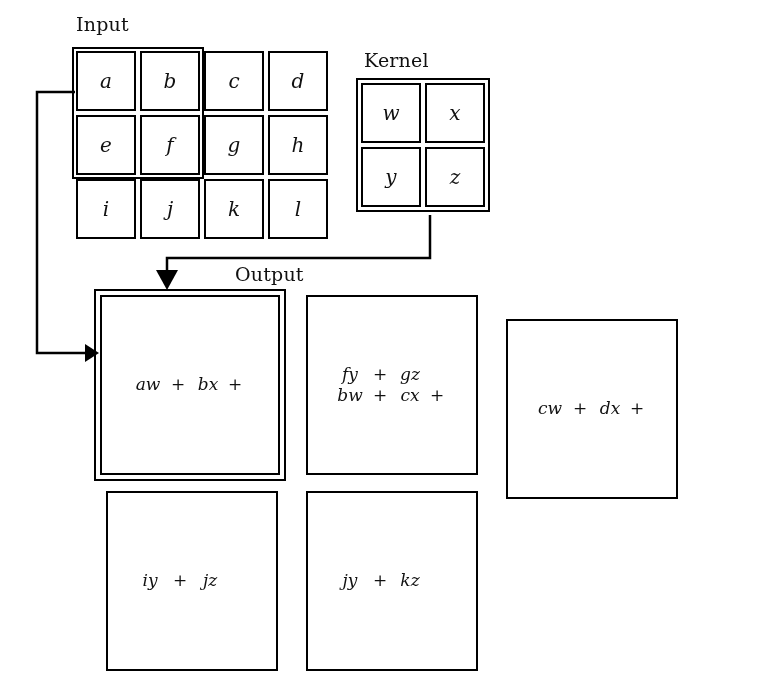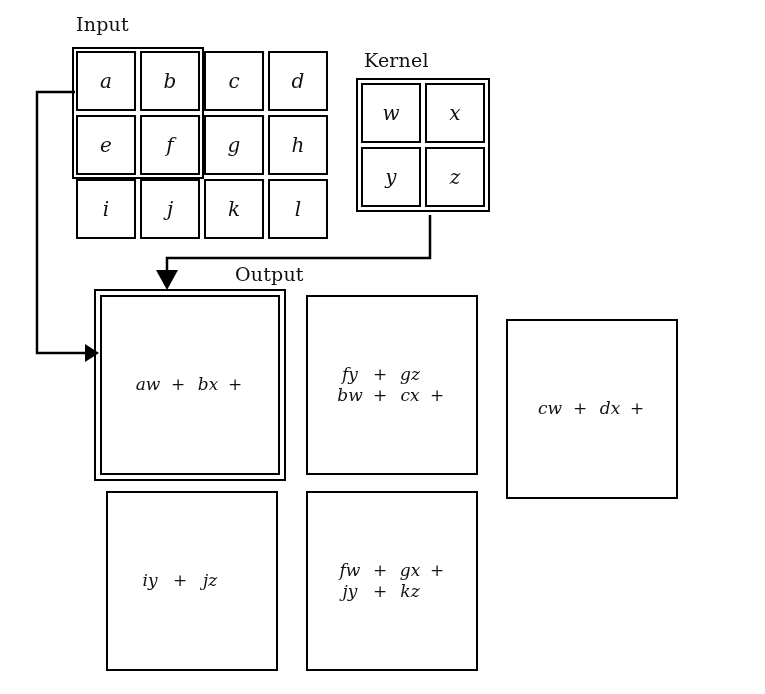--- a/index.html
+++ b/index.html
@@ -219,23 +219,20 @@
     <div class="outexpr">
       <span class="row">
         <span class="tok">iy</span><span class="op">+</span><span class="tok">jz</span><span class="blank"></span>
       </span>
     </div>
   </div>
 
   <div class="outcell" style="left:306px; top:491px; width:172px; height:180px;">
     <div class="outexpr">
       <span class="row">
-        <span class="tok">fw</span><span class="op">+</span><span class="tok">gx</span><span class="op-tail">+</span>
-      </span>
-      <span class="row">
         <span class="tok">jy</span><span class="op">+</span><span class="tok">kz</span><span class="blank"></span>
       </span>
     </div>
   </div>
 
 
   <div class="highlight" style="left:94px; top:289px; width:192px; height:192px;"></div>
 
 </div>
 

